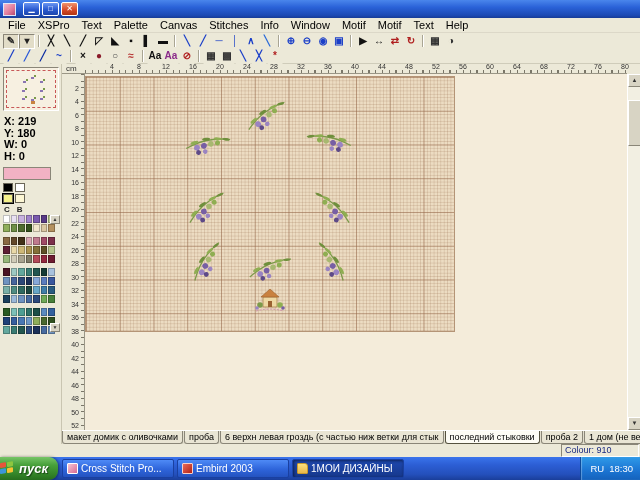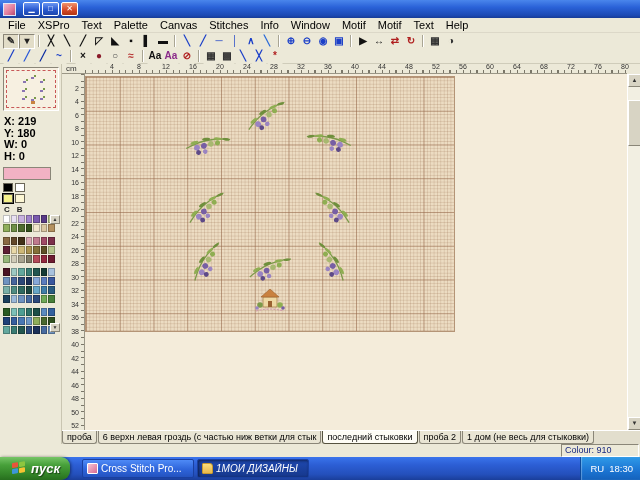--- a/index.html
+++ b/index.html
@@ -98,32 +98,32 @@
     background:#e9e5d4;border:1px solid #8a8678;border-top:none;border-radius:0 0 3px 3px;margin-right:1px;}
   .tab.active{background:#fdfcf5;border-color:#55523f;}
   .statusbar{position:absolute;left:0;top:444px;width:640px;height:13px;background:#ece9d8;}
   .status-colour{position:absolute;right:1px;top:0;width:78px;height:13px;border:1px solid;
     border-color:#8a8678 #fff #fff #8a8678;font-size:9px;line-height:11px;padding:0 3px;color:#1a2a80;}
 
   
   .taskbar{position:absolute;left:0;top:457px;width:640px;height:23px;display:flex;align-items:center;
     background:linear-gradient(180deg,#3a74ec 0%,#2c5ed4 35%,#2450bc 75%,#1a3e9a 100%);}
   .start-btn{height:23px;flex:none;border-radius:0 9px 9px 0;display:flex;align-items:center;gap:4px;
-    padding:0 10px 0 12px;box-shadow:1px 0 3px rgba(0,0,0,.45);
+    padding:0 10px 0 0;box-shadow:1px 0 3px rgba(0,0,0,.45);
     background:linear-gradient(180deg,#76c567 0%,#47a03a 35%,#338428 75%,#276e1e 100%);}
   .start-label{color:#fff;font-weight:bold;font-style:italic;font-size:13px;text-shadow:1px 1px 1px rgba(0,0,0,.5);}
   .win-flag{width:15px;height:13px;display:grid;grid-template-columns:6px 6px;grid-template-rows:5px 5px;
     gap:1px;transform:skewY(-8deg);}
   .win-flag span{border-radius:1px;}
   .wf-r{background:#e8543a;} .wf-g{background:#8cc63f;} .wf-b{background:#3d96d8;} .wf-y{background:#f5c332;}
-  .task-area{flex:1;display:flex;gap:3px;align-items:center;padding:0 4px;overflow:hidden;margin-left:8px;}
+  .task-area{flex:1;display:flex;gap:3px;align-items:center;padding:0 4px;overflow:hidden;}
   .task{width:112px;height:19px;flex:none;border-radius:2px;border:1px solid #1a40a0;display:flex;
     align-items:center;gap:3px;padding:0 4px;color:#fff;font-size:10px;white-space:nowrap;overflow:hidden;
     background:linear-gradient(180deg,#4e8af6,#2e64da 55%,#2453c0);}
-  .task.active{background:linear-gradient(180deg,#1e48b0,#16388c);box-shadow:inset 1px 1px 3px rgba(0,0,0,.5);font-style:italic;}
+  .task.active{background:linear-gradient(180deg,#1e48b0,#16388c);box-shadow:inset 1px 1px 3px rgba(0,0,0,.5);}
   .ti{width:11px;height:11px;flex:none;border-radius:1px;}
   .ti.icon-xstitch{background:linear-gradient(135deg,#f6c6d6,#d86a92);border:1px solid #fff;}
   .ti.icon-embird{background:linear-gradient(135deg,#e86a5a,#b42214);border:1px solid #f8d0c8;}
   .ti.icon-folder{background:linear-gradient(180deg,#fade7c,#e8b84c);border:1px solid #c89a2e;border-radius:1px 3px 1px 1px;}
   .task-label{overflow:hidden;text-overflow:ellipsis;}
   .tray{height:23px;flex:none;display:flex;align-items:center;gap:5px;padding:0 7px 0 9px;color:#fff;
     font-size:9.5px;border-left:1px solid #0c4a9c;box-shadow:inset 1px 0 1px rgba(255,255,255,.3);
     background:linear-gradient(180deg,#2f9ae8 0%,#1b74d2 60%,#1462bc 100%);}
 </style>
 </head>
@@ -525,20 +525,21 @@
       </div>
   </div>
 
   <div class="vscroll">
     <span class="scroll-btn vs-up">▲</span>
     <span class="vthumb"></span>
     <span class="scroll-btn vs-down">▼</span>
   </div>
 
   <div class="tabstrip">
+      <span class="tab">макет домик с оливочками</span>
       <span class="tab">проба</span>
       <span class="tab">6 верхн левая гроздь (с частью ниж ветки для стык</span>
       <span class="tab active">последний стыковки</span>
       <span class="tab">проба 2</span>
       <span class="tab">1 дом (не весь для стыковки)</span>
     </div>
 
   <div class="statusbar">
 
     <span class="status-colour">Colour: 910</span>
@@ -552,20 +553,24 @@
           <span class="wf-b"></span>
           <span class="wf-y"></span>
       </span>
       <span class="start-label">пуск</span>
     </div>
     <div class="task-area">
         <span class="task">
           <span class="ti icon-xstitch"></span>
           <span class="task-label">Cross Stitch Pro...</span>
         </span>
+        <span class="task">
+          <span class="ti icon-embird"></span>
+          <span class="task-label">Embird 2003</span>
+        </span>
         <span class="task active">
           <span class="ti icon-folder"></span>
           <span class="task-label">1МОИ ДИЗАЙНЫ</span>
         </span>
       </div>
     <div class="tray">
       <span>RU</span>
       <span>18:30</span>
     </div>
   </div>

